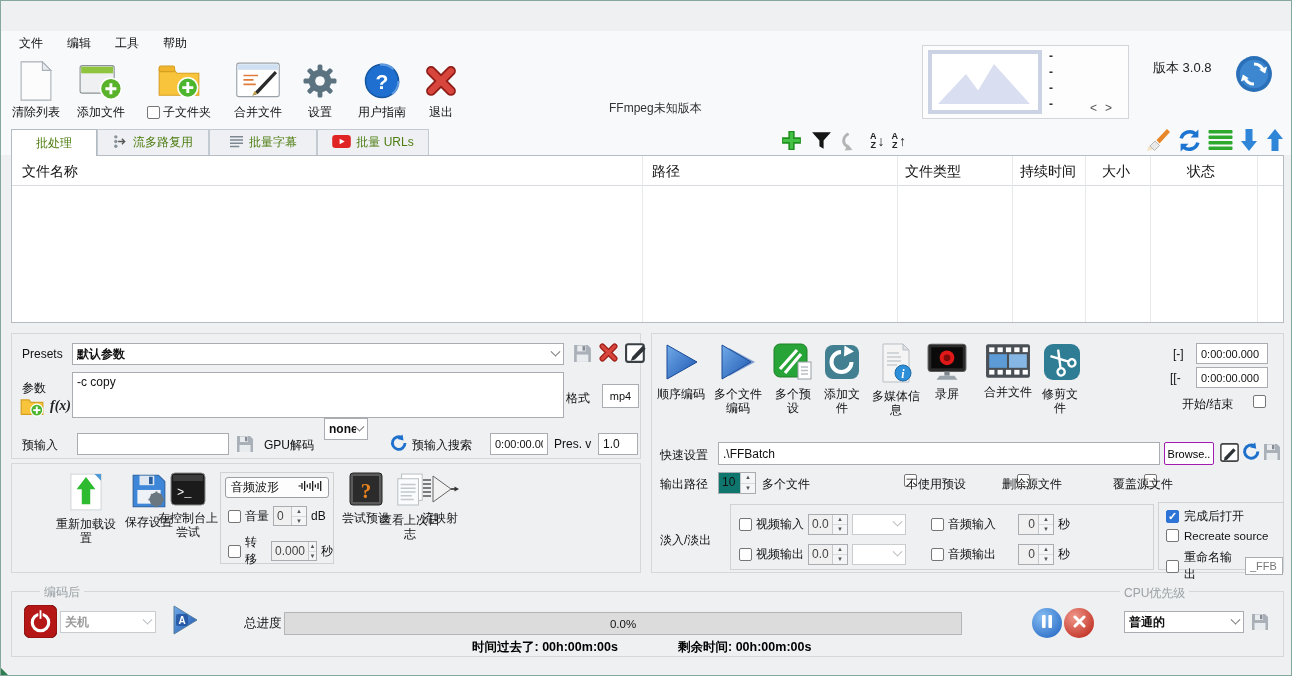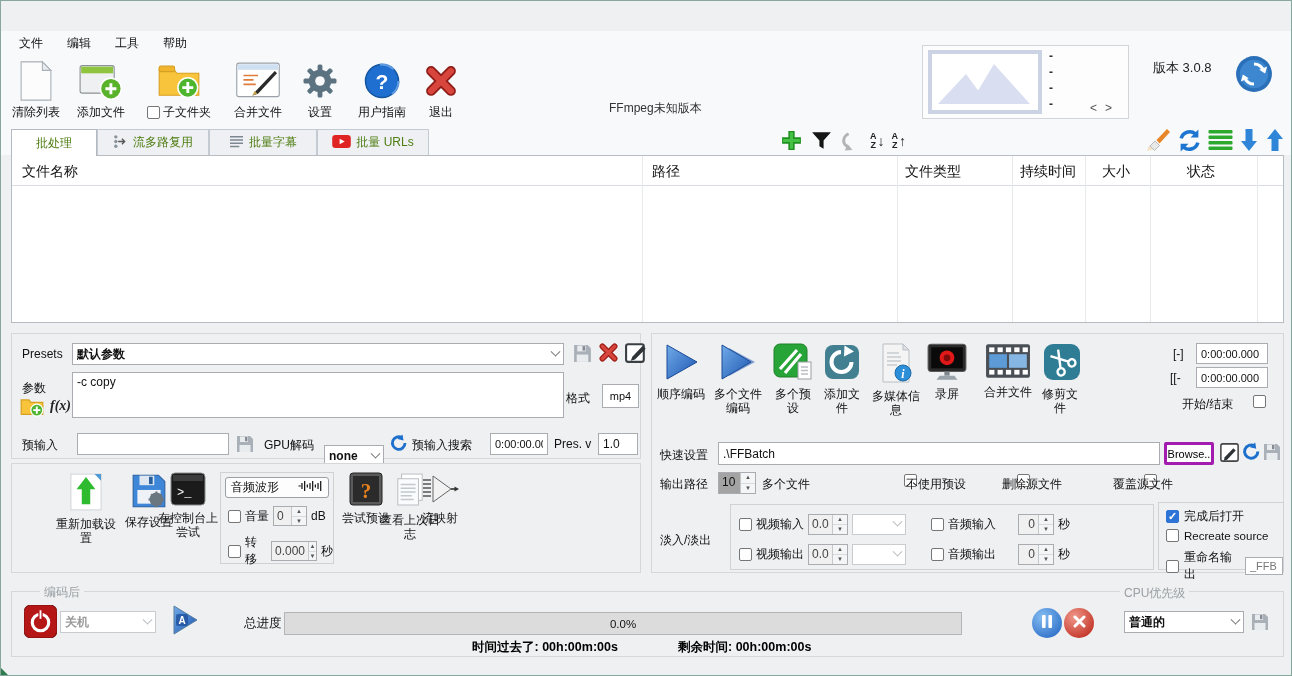--- a/index.html
+++ b/index.html
@@ -53,21 +53,21 @@
   .g2 { left:10px; top:462px; width:630px; height:110px; }
   .gr { left:650px; top:332px; width:633px; height:240px; }
   .gb { left:10px; top:590px; width:1273px; height:66px; }
   .inp { background:#fff; border:1px solid #a9adb2; font-family:"Liberation Sans",sans-serif; font-size:12px; padding:2px 4px; color:#111; }
   .combo { background:#fff; border:1px solid #a9adb2; display:flex; align-items:center; padding:0 4px; }
   .combo .cval { flex:1; white-space:nowrap; overflow:hidden;font-weight:bold; }
   .chev { width:7px; height:7px; border-right:1.5px solid #777; border-bottom:1.5px solid #777; transform:rotate(45deg) translate(-2px,-2px); flex:none; }
   .combo.dis .cval { color:#9b9b9b; }
   .combo.dis { border-color:#c9cccf; }
   .combo.dis .chev { border-color:#b9bcbf; }
-  .spin { display:flex; background:#a3a3a3; border:1px solid #a9adb2; }
+  .spin { display:flex; background:#0f766e; border:1px solid #a9adb2; }
   .spin .v { flex:1; padding:2px 3px; font-size:12px; }
   .spin.dis { background:#f0f0f0; }
   .spin.dis .v { color:#444; }
   .spin .ud { width:15px; border-left:1px solid #c6c9cc; display:flex; flex-direction:column; }
   .spin .ud span { flex:1; font-size:6px; line-height:8px; text-align:center; color:#555; background:#f4f5f6; }
   .spin .ud span:first-child { border-bottom:1px solid #d8dadc; }
   .bigbtn { position:absolute; text-align:center; }
   .bigbtn .blabel { font-size:12px; line-height:1.15; margin-top:3px; }
   .iconbtn { display:inline-flex; align-items:center; justify-content:center; }
   .grouplabel { position:absolute; background:#eef0f1; padding:0 4px; color:#9aa0a5; }
@@ -371,21 +371,21 @@
     <input class="abs inp" style="left: 65px; top: 99px; width: 152px; height: 22px;" value="">
     <span class="abs iconbtn" style="left:223px;top:100px">
         <span><svg width="20" height="20" viewBox="0 0 20 20">
             <path d="M2 2 h13 l3 3 v13 h-16 z" fill="#aab0b8"></path>
             <rect x="5" y="2.5" width="8" height="5.5" fill="#e9ecef"></rect>
             <rect x="10" y="3" width="2.4" height="4.2" fill="#848b93"></rect>
             <rect x="4.5" y="11" width="11" height="7" fill="#e9ecef"></rect>
           </svg></span>
       </span>
     <span class="abs lbl" style="left:252px;top:103px">GPU解码</span>
-    <div class="abs combo" style="left:312px;top:111px;width:60px;height:22px">
+    <div class="abs combo" style="left:312px;top:84px;width:44px;height:22px">
       <span class="cval">none</span>
         <span class="chev"></span>
     </div>
     <span class="abs iconbtn" style="left:378px;top:100px">
         <svg width="18" height="18" viewBox="0 0 18 18">
           <path d="M15 9 a6.3 6.3 0 1 1 -3-5.3" fill="none" stroke="#1d70cc" stroke-width="2.8"></path>
           <path d="M12.5 0.5 l1 6 -6-1.5 z" fill="#1d70cc"></path>
         </svg>
       </span>
     <span class="abs lbl" style="left:400px;top:103px">预输入搜索</span>
@@ -575,21 +575,21 @@
     <span class="abs lbl" style="left:521px;top:13px;font-size:12px">[-]</span>
     <input class="abs inp" style="left: 544px; top: 9px; width: 72px; height: 21px; font-size: 11px;" value="0:00:00.000">
     <span class="abs lbl" style="left:518px;top:37px;font-size:12px">[[-</span>
     <input class="abs inp" style="left: 544px; top: 33px; width: 72px; height: 21px; font-size: 11px;" value="0:00:00.000">
     <span class="abs lbl" style="left:530px;top:62px">开始/结束</span>
     <span class="cb abs" style="left:601px;top:61px"></span>
 
     
     <span class="abs lbl" style="left:8px;top:113px">快速设置</span>
     <input class="abs inp" style="left: 66px; top: 108px; width: 442px; height: 23px;" value=".\FFBatch">
-    <button class="abs" style="left:512px;top:108px;width:50px;height:23px;background:#fdfdfd;border:3px solid #a21caf;border-radius:2px;font-size:11px;font-family:'Liberation Sans',sans-serif">Browse..</button>
+    <button class="abs" style="left:512px;top:108px;width:50px;height:23px;background:#fdfdfd;border:1px solid #a21caf;border-radius:2px;font-size:11px;font-family:'Liberation Sans',sans-serif">Browse..</button>
     <span class="abs iconbtn" style="left:566px;top:107px">
         <span><svg width="23" height="23" viewBox="0 0 24 24">
             <rect x="3" y="3" width="18" height="18" rx="2" fill="#fff" stroke="#444" stroke-width="1.6"></rect>
             <path d="M7 17 L16 7.5 l2.5 2.5 L9.5 19.5 l-3.5 1 z" fill="#2e3338"></path>
           </svg></span>
       </span>
     <span class="abs iconbtn" style="left:590px;top:108px">
         <span><svg width="19" height="19" viewBox="0 0 18 18">
             <path d="M15 9 a6.3 6.3 0 1 1 -3-5.3" fill="none" stroke="#1d70cc" stroke-width="2.8"></path>
             <path d="M12.5 0.5 l1 6 -6-1.5 z" fill="#1d70cc"></path>

